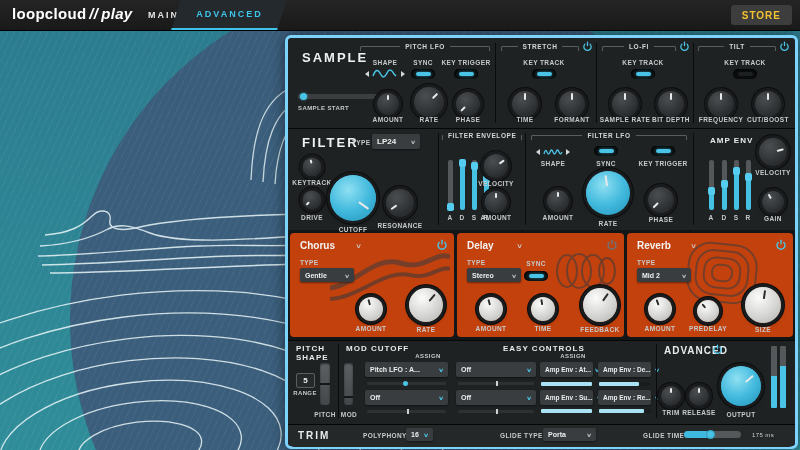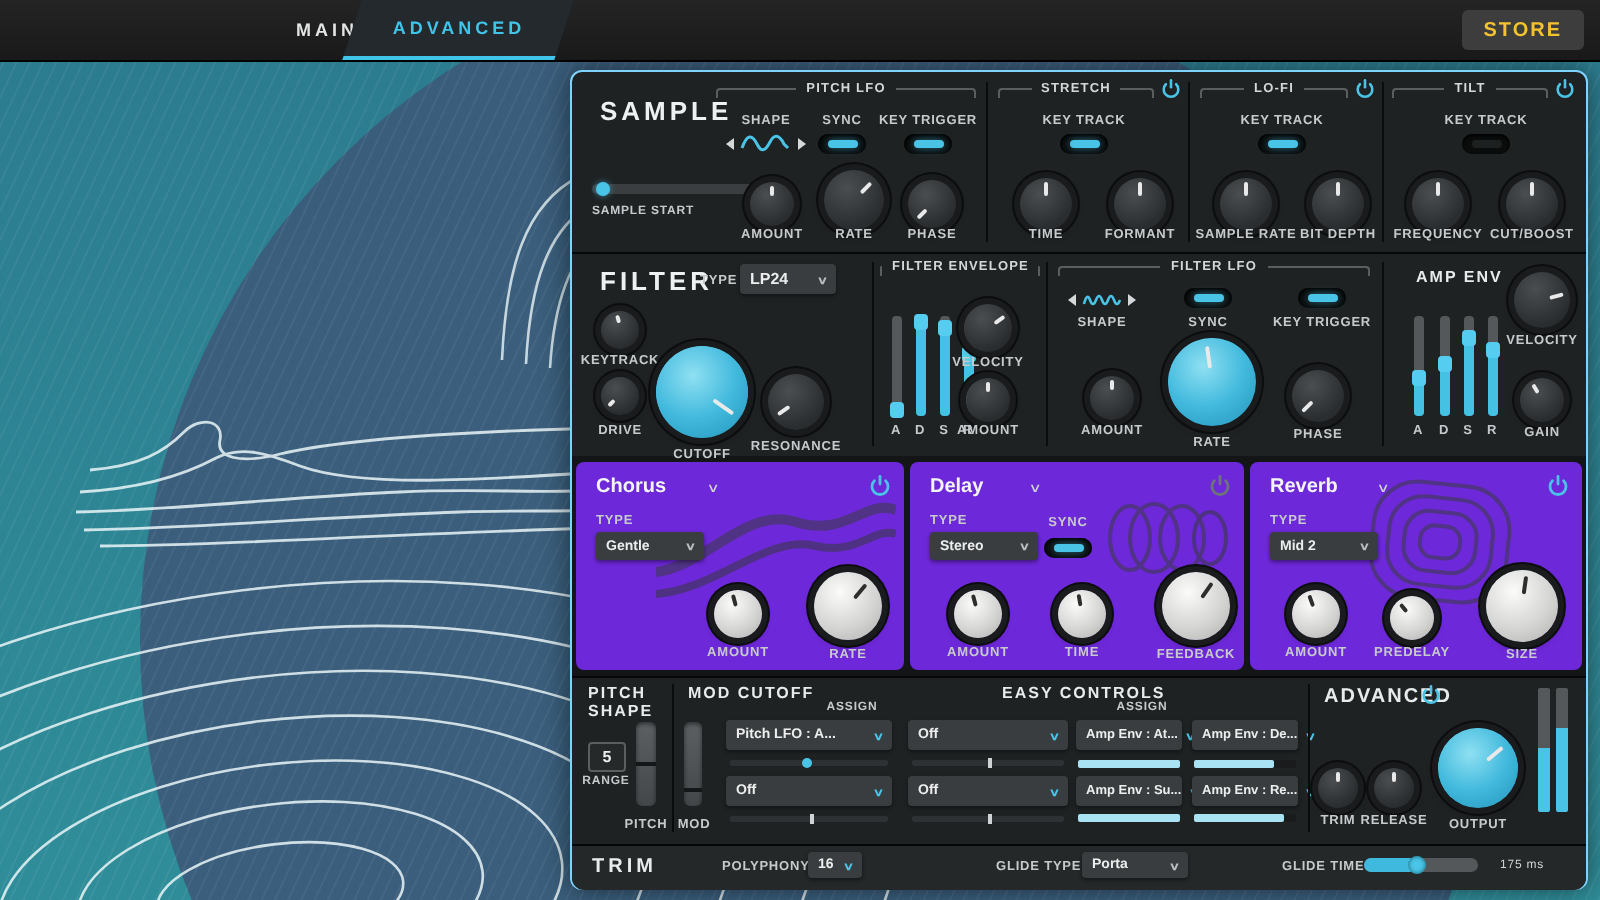--- a/index.html
+++ b/index.html
@@ -17,21 +17,21 @@
   .tab-adv{position:absolute;left:176px;top:0;height:28px;display:flex;align-items:center;padding:0 20px;background:#24292d;border-bottom:2px solid #3fc4ea;color:#3fc4ea;font-size:9px;font-weight:bold;letter-spacing:2px;transform:skewX(-18deg);}
   .tab-adv>span{display:inline-block;transform:skewX(18deg);}
   .preset{position:absolute;left:268px;top:4px;width:308px;height:22px;background:#121313;border-radius:3px;display:flex;align-items:center;padding:0 4px;box-sizing:border-box;}
   .browse-btn{width:22px;height:16px;background:#515151;border-radius:2px;display:flex;align-items:center;justify-content:center;flex:0 0 auto;}
   .preset-name{margin-left:9px;color:#f3f3f3;font-size:10px;flex:1;}
   .transport{display:flex;align-items:center;gap:11px;margin-right:7px;}
   .tbtn{color:#eaeaea;font-size:8px;line-height:1;}
   .save-btn{width:20px;height:16px;background:#4b4b4b;border-radius:2px;display:flex;align-items:center;justify-content:center;}
   .store{position:absolute;right:8px;top:5px;height:20px;padding:0 11px;background:#3d3d3d;border-radius:3px;color:#f2c230;font-weight:bold;font-size:10px;letter-spacing:1px;display:flex;align-items:center;}
   
-  .panel{position:absolute;left:285px;top:35px;width:507px;height:408px;background:#1f2223;border:1px solid #7dd3fc;border-radius:6px;box-shadow:0 0 14px rgba(0,0,0,.5);z-index:20;box-sizing:content-box;}
+  .panel{position:absolute;left:285px;top:35px;width:507px;height:408px;background:#1f2223;border:3px solid #7dd3fc;border-radius:6px;box-shadow:0 0 14px rgba(0,0,0,.5);z-index:20;box-sizing:content-box;}
   .hdiv{position:absolute;left:0;width:507px;height:1px;background:#060707;}
   .vdiv{position:absolute;width:1px;background:#0a0b0c;}
   .fx-strip{position:absolute;left:0;top:192px;width:507px;height:110px;background:#131516;}
   .voice-strip{position:absolute;left:0;top:386px;width:507px;height:22px;background:#242828;border-top:1px solid #050606;border-radius:0 0 6px 6px;}
   
   .sec-title{position:absolute;font-size:13px;font-weight:bold;letter-spacing:2px;color:#eef1f1;white-space:nowrap;}
   .lbl{position:absolute;font-size:6.5px;font-weight:bold;letter-spacing:.4px;color:#c6cacc;white-space:nowrap;transform:translateX(-50%);}
   .lla{position:absolute;font-size:6.5px;font-weight:bold;letter-spacing:.4px;color:#c6cacc;white-space:nowrap;}
   .btitle{position:absolute;font-size:8px;font-weight:bold;letter-spacing:1px;color:#e8ebeb;white-space:nowrap;}
   
@@ -74,21 +74,21 @@
   .wheel.mod::after{top:auto;bottom:7px;}
   .mbar{position:absolute;height:3px;background:#2e3133;border-radius:1px;}
   .mbar::before{content:"";position:absolute;top:-1px;width:2px;height:5px;background:#cfd3d5;left:var(--p);}
   .mbar.dot::before{width:5px;height:5px;border-radius:50%;background:#49c4e7;top:-1px;}
   .ebar{position:absolute;height:4px;background:#191b1c;border-radius:1px;}
   .ebar::before{content:"";position:absolute;left:0;top:0;bottom:0;width:var(--f);background:#a9e2f3;border-radius:1px;}
   .hsl{position:absolute;height:7px;background:#54585a;border-radius:4px;}
   .hsl::before{content:"";position:absolute;left:0;top:0;bottom:0;width:46%;background:#3fb9de;border-radius:4px;}
   .hsl::after{content:"";position:absolute;left:calc(46% - 4px);top:-1px;width:9px;height:9px;border-radius:50%;background:#4ac4e7;box-shadow:inset 0 0 2px #13606f;}
   
-  .card{position:absolute;top:3px;height:104px;background:#6d28d9;border-radius:4px;overflow:hidden;}
+  .card{position:absolute;top:3px;height:104px;background:#c2410c;border-radius:4px;overflow:hidden;}
   .fx-name{position:absolute;left:10px;top:7px;font-size:10px;font-weight:bold;color:#f3f4f4;}
   .fx-chev{position:absolute;top:9px;font-size:7px;color:#cfd3d5;transform:scale(1.3,.9);}
   .pwr{position:absolute;}
   .deco{position:absolute;opacity:.55;pointer-events:none;}
   .warr-l{width:0;height:0;border-top:3px solid transparent;border-bottom:3px solid transparent;border-right:4px solid #d4d8da;}
   .warr-r{width:0;height:0;border-top:3px solid transparent;border-bottom:3px solid transparent;border-left:4px solid #d4d8da;}
   .shape-sel{position:absolute;display:flex;align-items:center;gap:3px;transform:translateX(-50%);}
 </style>
 </head>
 <body>
@@ -125,20 +125,23 @@
       <ellipse cx="140" cy="418" rx="142" ry="66"></ellipse>
       <ellipse cx="140" cy="418" rx="184" ry="88"></ellipse>
       <ellipse cx="140" cy="418" rx="226" ry="110"></ellipse>
       <ellipse cx="140" cy="418" rx="268" ry="132"></ellipse>
       <ellipse cx="140" cy="418" rx="310" ry="154"></ellipse>
     </g>
   </svg>
   <div class="hatch"></div>
 
   <div class="topbar">
+    <div class="logo">
+      <b>loopcloud</b><span class="slashes">//</span><span class="play">play</span>
+    </div>
     <div class="tab-main">
         <span>MAIN</span>
       </div>
     <div class="tab-adv">
         <span>ADVANCED</span>
       </div>
 
     <div class="store">
         <span>STORE</span>
       </div>

